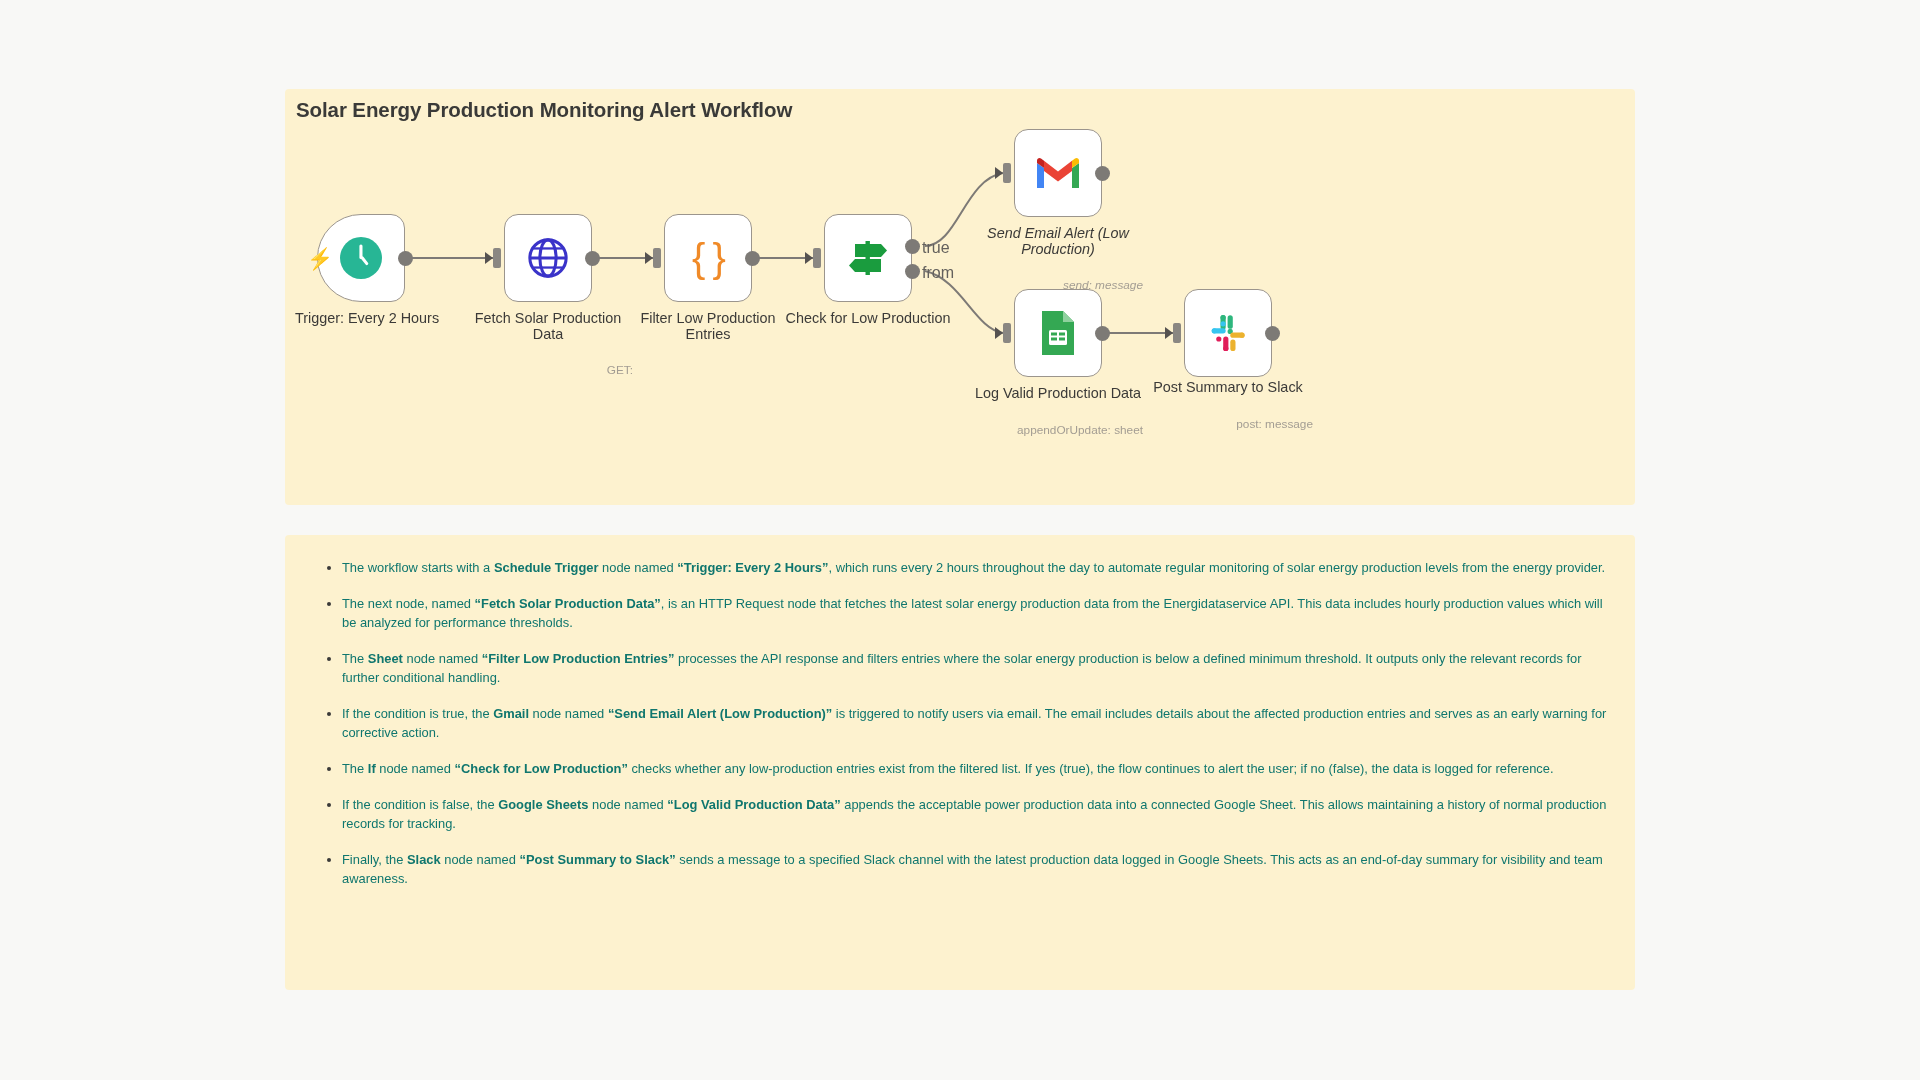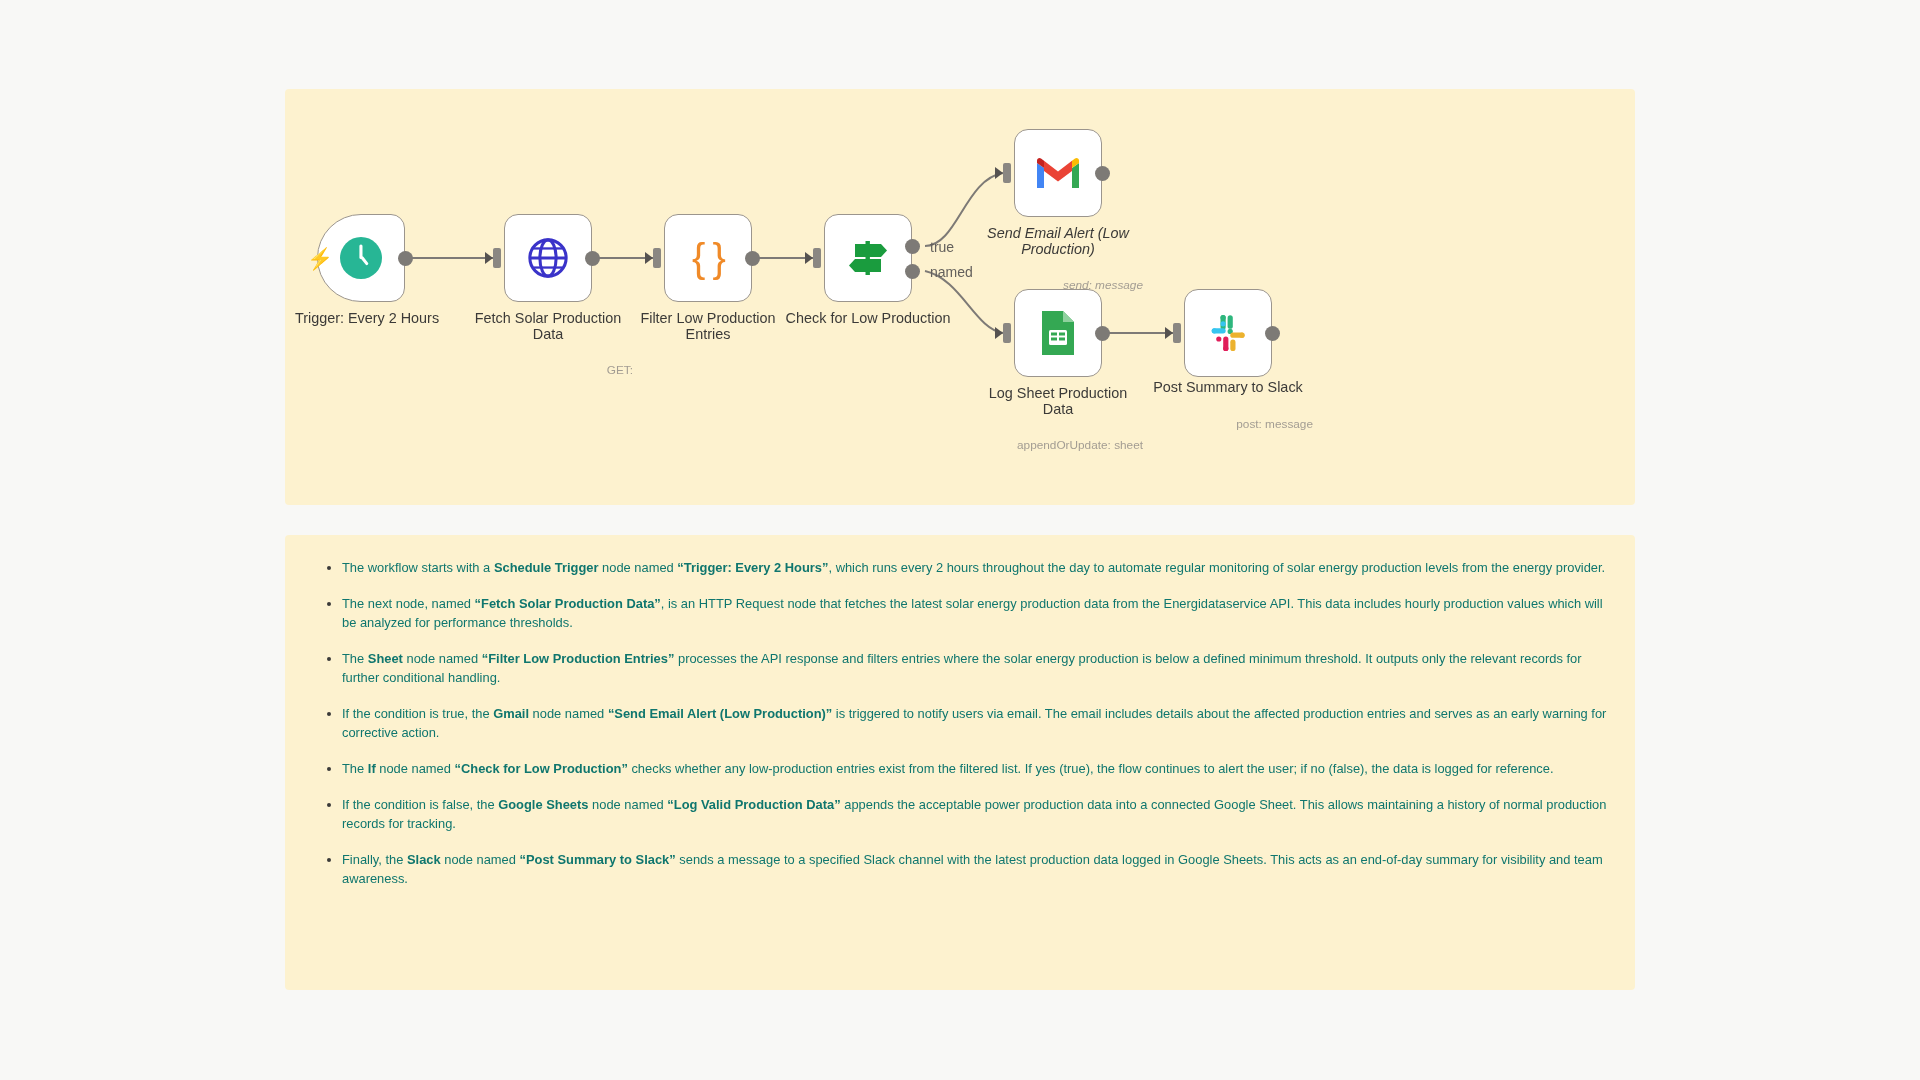--- a/index.html
+++ b/index.html
@@ -89,25 +89,24 @@
     content: "";
     position: absolute;
     left: -8px; top: 4px;
     border-top: 6px solid transparent;
     border-bottom: 6px solid transparent;
     border-left: 8px solid #555250;
   }
 
   .port-label {
     position: absolute;
-    font-size: 14px;
+    font-size: 16px;
     color: #63605c;
     z-index: 4;
     white-space: nowrap;
-    margin-left: 8px;
   }
 
   .node-caption {
     position: absolute;
     text-align: center;
     font-size: 14.4px;
     color: #3b3a38;
     line-height: 1.08;
     z-index: 2;
     width: 170px;
@@ -227,21 +226,21 @@
       <div class="node" style="left:539px; top:125px;">
         <svg width="50" height="46" viewBox="0 0 50 46">
           <rect x="22.5" y="6" width="4.4" height="34" fill="#1a9c3e"></rect>
           <path d="M 12,9 L 38,9 L 44,15.5 L 38,22 L 12,22 Z" fill="#1a9c3e"></path>
           <path d="M 38,24 L 12,24 L 6,30.5 L 12,37 L 38,37 Z" fill="#1a9c3e"></path>
         </svg>
       </div>
       <div class="port-out" style="left:620px; top:150px;"></div>
       <span class="port-label" style="left:637px; top:150px;">true</span>
       <div class="port-out" style="left:620px; top:175px;"></div>
-      <span class="port-label" style="left:637px; top:175px;">named</span>
+      <span class="port-label" style="left:637px; top:175px;">from</span>
       <div class="node-caption" style="left:498px; top:222px;">
         <span>Check for Low Production</span>
       </div>
 
       <div class="port-in" style="left:718px; top:74px;"></div>
       <div class="node" style="left:729px; top:40px;">
         <svg width="48" height="36" viewBox="0 0 48 36">
           <path d="M3,33 L3,10 L24,25 L45,10 L45,33 L38,33 L38,17 L24,27.5 L10,17 L10,33 Z" fill="#ffffff"></path>
           <path d="M3,33 L10,33 L10,13 L3,8 Z" fill="#4285f4"></path>
           <path d="M3,8 L3,5.5 C3,3.5 5.3,2.2 7,3.5 L10,5.8 L10,13 Z" fill="#c5221f"></path>
@@ -263,21 +262,21 @@
           <path d="M24,2 L35,13 L24,13 Z" fill="#8fd19e"></path>
           <rect x="10" y="21" width="18" height="15" rx="1.5" fill="#ffffff"></rect>
           <rect x="12" y="23.5" width="6" height="3" fill="#34a853"></rect>
           <rect x="20" y="23.5" width="6" height="3" fill="#34a853"></rect>
           <rect x="12" y="28.5" width="6" height="3" fill="#34a853"></rect>
           <rect x="20" y="28.5" width="6" height="3" fill="#34a853"></rect>
         </svg>
       </div>
       <div class="port-out" style="left:810px; top:237px;"></div>
       <div class="node-caption" style="left:688px; top:297px;">
-        <span>Log Sheet Production Data</span>
+        <span>Log Valid Production Data</span>
         <span class="node-sub">appendOrUpdate: sheet</span>
       </div>
 
       <div class="port-in" style="left:888px; top:234px;"></div>
       <div class="node" style="left:899px; top:200px;">
         <svg width="42" height="42" viewBox="0 0 42 42">
           <rect x="13.5" y="3" width="5.2" height="14.6" rx="2.6" fill="#2eb67d"></rect>
           <rect x="13.5" y="3" width="5.2" height="5.2" rx="2.6" fill="#2eb67d"></rect>
           <rect x="20.6" y="3.3" width="5.2" height="13.5" rx="2.6" fill="#2eb67d"></rect>
           <circle cx="23.2" cy="19.4" r="2.6" fill="#2eb67d"></circle>
@@ -294,20 +293,21 @@
       </div>
       <div class="port-out" style="left:980px; top:237px;"></div>
       <div class="node-caption" style="left:858px; top:291px;">
         <span>Post Summary to Slack</span>
         <span class="node-sub">post: message</span>
       </div>
 
     </div>
   </div>
 
+  <div class="panel-title">Solar Energy Production Monitoring Alert Workflow</div>
 
   <div class="panel" id="breakdown-panel">
     <ul class="bd-list" id="bd-list">
         <li><span>The workflow starts with a </span><b>Schedule Trigger</b><span> node named </span><b>“Trigger: Every 2 Hours”</b><span>, which runs every 2 hours throughout the day to automate regular monitoring of solar energy production levels from the energy provider.</span></li>
         <li><span>The next node, named </span><b>“Fetch Solar Production Data”</b><span>, is an HTTP Request node that fetches the latest solar energy production data from the Energidataservice API. This data includes hourly production values which will be analyzed for performance thresholds.</span></li>
         <li><span>The </span><b>Sheet</b><span> node named </span><b>“Filter Low Production Entries”</b><span> processes the API response and filters entries where the solar energy production is below a defined minimum threshold. It outputs only the relevant records for further conditional handling.</span></li>
         <li><span>If the condition is true, the </span><b>Gmail</b><span> node named </span><b>“Send Email Alert (Low Production)”</b><span> is triggered to notify users via email. The email includes details about the affected production entries and serves as an early warning for corrective action.</span></li>
         <li><span>The </span><b>If</b><span> node named </span><b>“Check for Low Production”</b><span> checks whether any low-production entries exist from the filtered list. If yes (true), the flow continues to alert the user; if no (false), the data is logged for reference.</span></li>
         <li><span>If the condition is false, the </span><b>Google Sheets</b><span> node named </span><b>“Log Valid Production Data”</b><span> appends the acceptable power production data into a connected Google Sheet. This allows maintaining a history of normal production records for tracking.</span></li>
         <li><span>Finally, the </span><b>Slack</b><span> node named </span><b>“Post Summary to Slack”</b><span> sends a message to a specified Slack channel with the latest production data logged in Google Sheets. This acts as an end-of-day summary for visibility and team awareness.</span></li>

